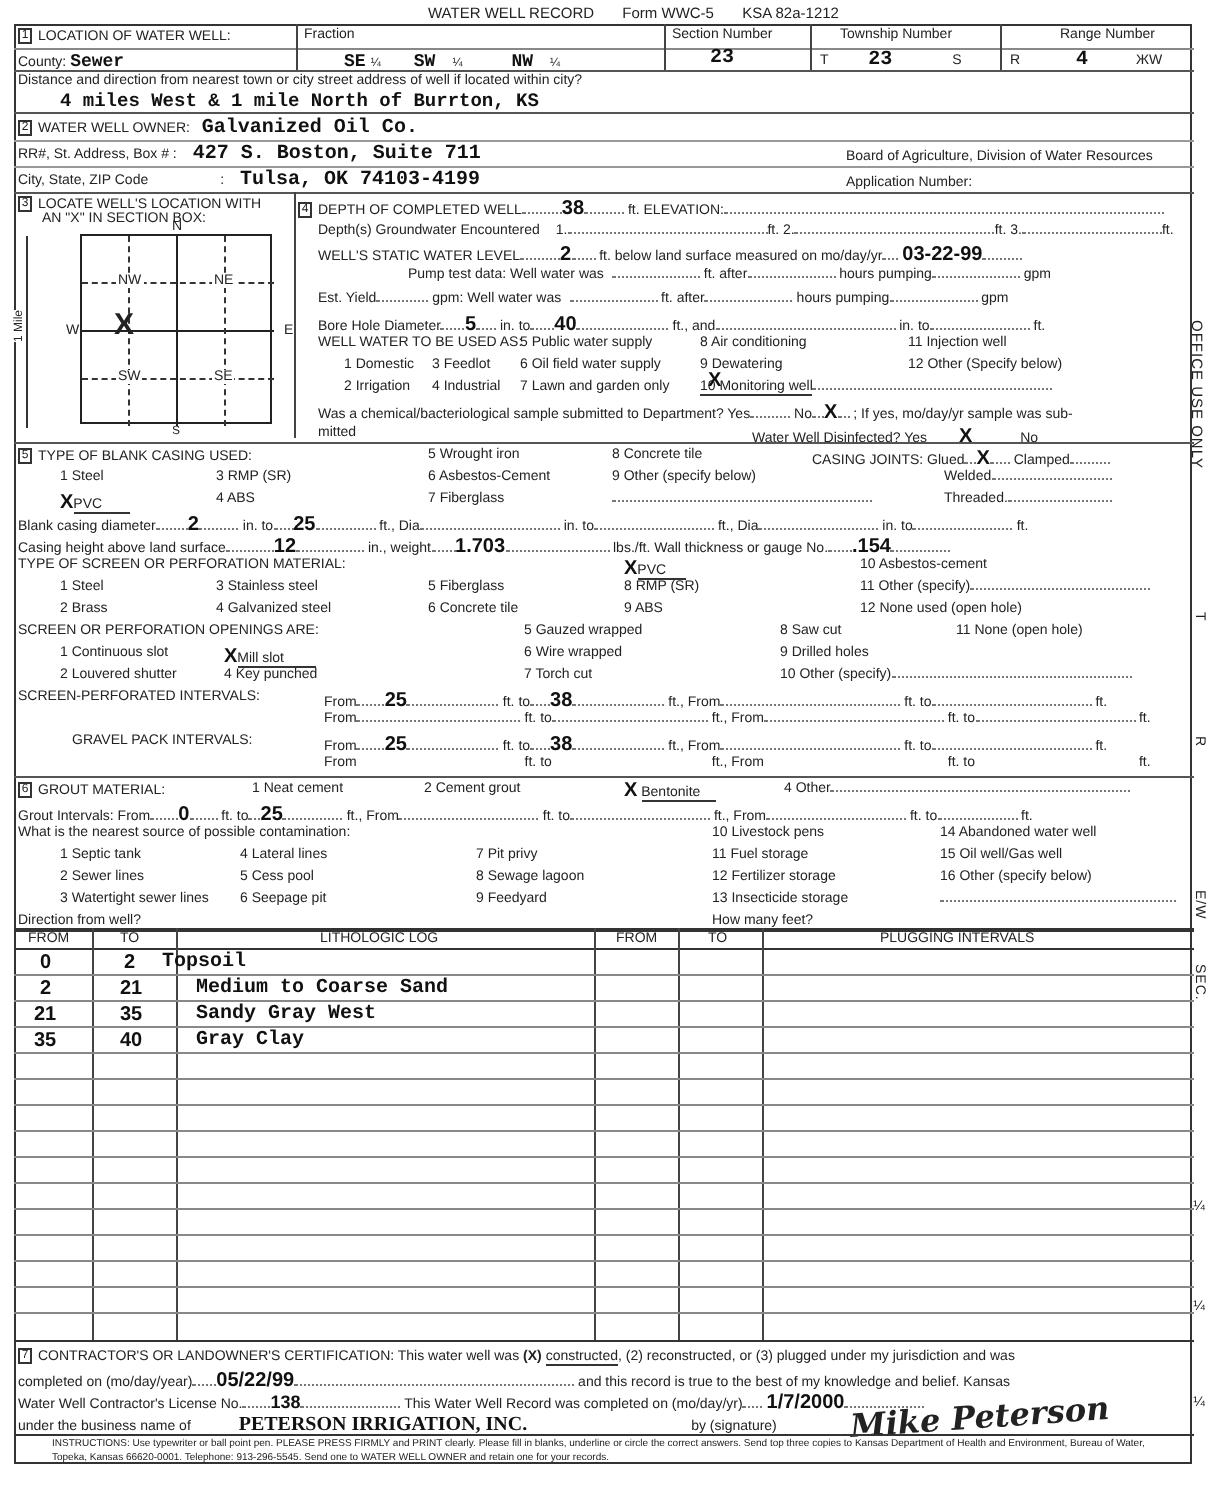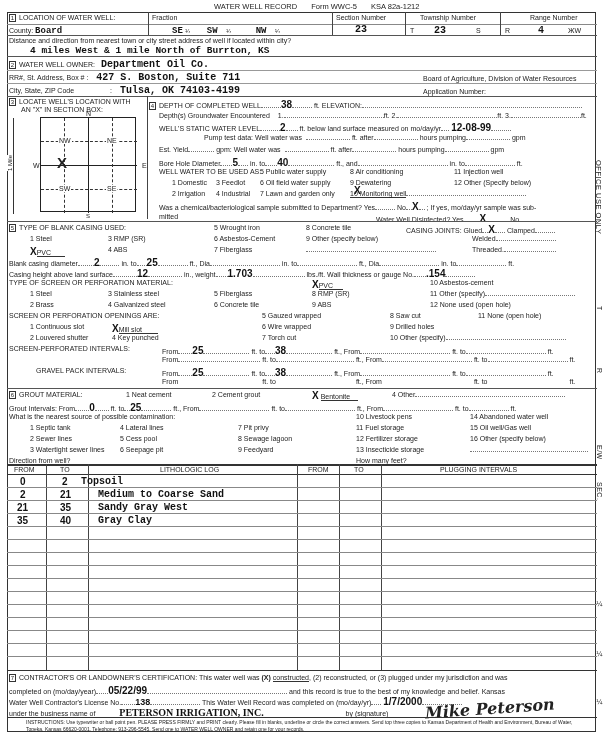--- a/index.html
+++ b/index.html
@@ -33,21 +33,21 @@
 <div class="vline" style="left:148px;top:12px;height:23px;"></div>
 <div class="vline" style="left:332px;top:12px;height:23px;"></div>
 <div class="vline" style="left:405px;top:12px;height:23px;"></div>
 <div class="vline" style="left:500px;top:12px;height:23px;"></div>
 
 <div class="abs" style="left:9px;top:14px;">
   <span class="num-box">1</span><span>LOCATION OF WATER WELL:</span>
 </div>
 <div class="abs" style="left:9px;top:26px;">
   <span>County:</span>
-  <span class="typed" style="font-size:9px;">Board</span>
+  <span class="typed" style="font-size:9px;">Sewer</span>
 </div>
 <div class="abs" style="left:152px;top:14px;">Fraction</div>
 <div class="abs" style="left:172px;top:25px;font-size:9px;">
   <span class="typed">SE</span> <span style="font-size:6px">¼</span>
   <span class="typed" style="margin-left:14px">SW</span> <span style="font-size:6px;margin-left:6px">¼</span>
   <span class="typed" style="margin-left:22px">NW</span> <span style="font-size:6px;margin-left:6px">¼</span>
 </div>
 <div class="abs" style="left:336px;top:14px;">Section Number</div>
 <div class="abs typed" style="left:355px;top:24px;font-size:10px;">23</div>
 <div class="abs" style="left:420px;top:14px;">Township Number</div>
@@ -62,21 +62,21 @@
   <span class="typed" style="margin-left:26px;font-size:10px">4</span>
   <span style="margin-left:22px">ЖW</span>
 </div>
 
 <div class="abs" style="left:9px;top:37px;">Distance and direction from nearest town or city street address of well if located within city?</div>
 <div class="abs typed" style="left:30px;top:45px;font-size:9.5px;">4 miles West &amp; 1 mile North of Burrton, KS</div>
 <div class="hline" style="left:7px;top:56px;width:590px;"></div>
 
 <div class="abs" style="left:9px;top:59px;">
   <span class="num-box">2</span><span>WATER WELL OWNER:</span>
-  <span class="typed" style="font-size:10px;margin-left:4px">Department Oil Co.</span>
+  <span class="typed" style="font-size:10px;margin-left:4px">Galvanized Oil Co.</span>
 </div>
 <div class="hline" style="left:7px;top:70px;width:590px;background:#999"></div>
 <div class="abs" style="left:9px;top:72px;">
   <span>RR#, St. Address, Box # :</span>
   <span class="typed" style="font-size:10px;margin-left:6px">427 S. Boston, Suite 711</span>
 </div>
 <div class="abs" style="left:423px;top:75px;">Board of Agriculture, Division of Water Resources</div>
 <div class="hline" style="left:7px;top:83px;width:590px;background:#999"></div>
 <div class="abs" style="left:9px;top:85px;">
   <span>City, State, ZIP Code</span>
@@ -116,21 +116,21 @@
   <span class="num-box">4</span><span>DEPTH OF COMPLETED WELL</span><span class="dots" style="width:20px"></span><span class="hand" style="font-size:10px">38</span><span class="dots" style="width:20px"></span>
   <span>ft. ELEVATION:</span><span class="dots" style="width:220px"></span>
 </div>
 <div class="abs" style="left:159px;top:112px;">
   <span>Depth(s) Groundwater Encountered</span>
   <span style="margin-left:6px">1.</span><span class="dots" style="width:100px"></span><span>ft. 2.</span><span class="dots" style="width:100px"></span><span>ft. 3.</span><span class="dots" style="width:70px"></span><span>ft.</span>
 </div>
 <div class="abs" style="left:159px;top:122px;">
   <span>WELL'S STATIC WATER LEVEL</span><span class="dots" style="width:20px"></span><span class="hand" style="font-size:10px">2</span><span class="dots" style="width:12px"></span>
   <span>ft. below land surface measured on mo/day/yr</span><span class="dots" style="width:8px"></span>
-  <span class="hand" style="font-size:10px">12-08-99</span><span class="dots" style="width:20px"></span>
+  <span class="hand" style="font-size:10px">03-22-99</span><span class="dots" style="width:20px"></span>
 </div>
 <div class="abs" style="left:204px;top:134px;">
   <span>Pump test data:  Well water was</span><span class="dots" style="width:44px;margin-left:4px"></span>
   <span>ft. after</span><span class="dots" style="width:44px"></span>
   <span>hours pumping</span><span class="dots" style="width:44px"></span>
   <span>gpm</span>
 </div>
 <div class="abs" style="left:159px;top:146px;">
   <span>Est. Yield</span><span class="dots" style="width:26px"></span>
   <span>gpm:  Well water was</span><span class="dots" style="width:44px;margin-left:4px"></span>

